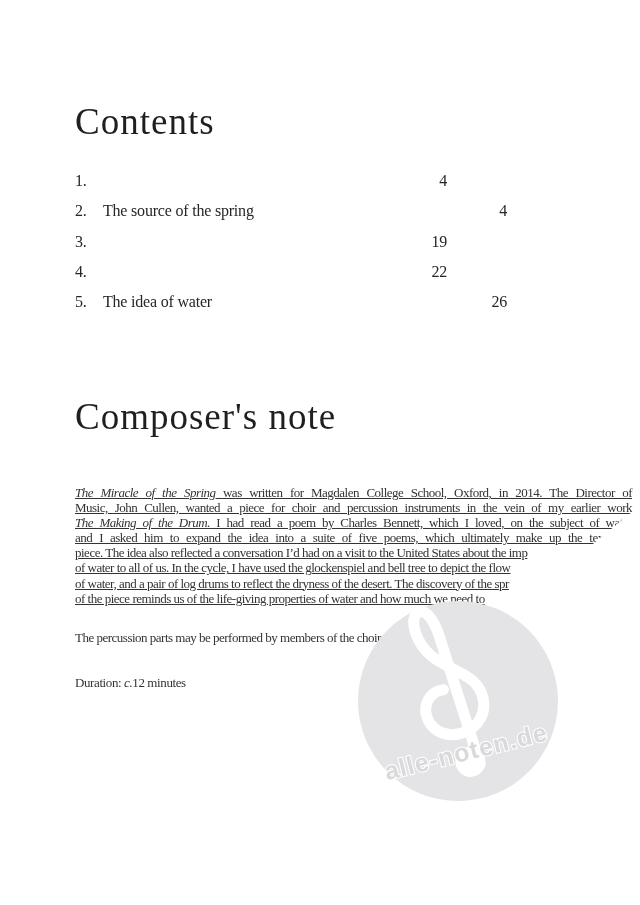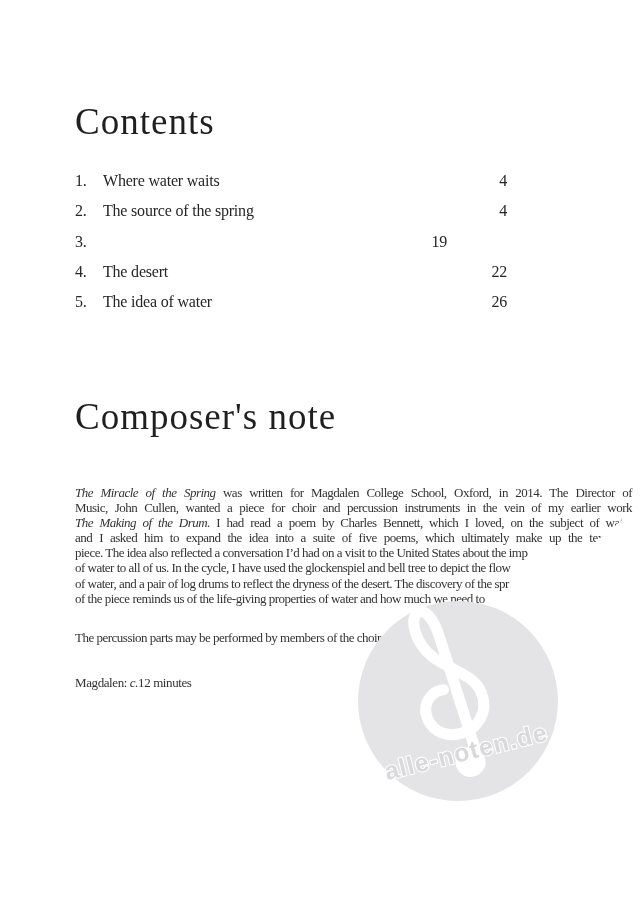--- a/index.html
+++ b/index.html
@@ -43,21 +43,21 @@
   
   #para{
     left:75px;top:485px;
     width:557px;
     font-size:13px;
     letter-spacing:-0.5px;
     line-height:15.1px;
     color:#333333;
     z-index:1;
   }
-  .para-line{white-space:nowrap;}
+  .para-line{white-space:nowrap;text-decoration:underline;}
   .para-line.just{
     white-space:normal;
     text-align:justify;
     text-align-last:justify;
   }
   .it{font-style:italic;}
   #percussion-line{
     left:75px;top:630px;
     width:600px;
     font-size:13px;letter-spacing:-0.5px;
@@ -97,35 +97,33 @@
 </head>
 <body>
 
 <div id="page">
 
   <div class="abs doc-heading" style="top:102px;">Contents</div>
 
   <div class="abs" id="toc">
       <div class="toc-row">
         <span class="toc-num">1.</span>
-        <span class="toc-title">Where water waits</span>
         <span class="toc-page">4</span>
       </div>
       <div class="toc-row">
         <span class="toc-num">2.</span>
         <span class="toc-title">The source of the spring</span>
         <span class="toc-page">4</span>
       </div>
       <div class="toc-row">
         <span class="toc-num">3.</span>
         <span class="toc-page">19</span>
       </div>
       <div class="toc-row">
         <span class="toc-num">4.</span>
-        <span class="toc-title">The desert</span>
         <span class="toc-page">22</span>
       </div>
       <div class="toc-row">
         <span class="toc-num">5.</span>
         <span class="toc-title">The idea of water</span>
         <span class="toc-page">26</span>
       </div>
     </div>
 
   <div class="abs doc-heading" style="top:397px;">Composer's note</div>
@@ -137,21 +135,21 @@
       <div class="para-line just"><span>and I asked him to expand the idea into a suite of five poems, which ultimately make up the texts for</span></div>
       <div class="para-line"><span>piece. The idea also reflected a conversation I’d had on a visit to the United States about the imp</span></div>
       <div class="para-line"><span>of water to all of us. In the cycle, I have used the glockenspiel and bell tree to depict the flow</span></div>
       <div class="para-line"><span>of water, and a pair of log drums to reflect the dryness of the desert. The discovery of the spr</span></div>
       <div class="para-line"><span>of the piece reminds us of the life-giving properties of water and how much we need to</span></div>
     </div>
 
   <div class="abs" id="percussion-line">The percussion parts may be performed by members of the choir or separate p</div>
 
   <div class="abs" id="duration-line">
-    <span>Magdalen: </span><span class="it">c.</span><span>12 minutes</span>
+    <span>Duration: </span><span class="it">c.</span><span>12 minutes</span>
   </div>
 
   <div class="abs" id="cut-overlay"></div>
 
   <svg class="abs" id="watermark" viewBox="0 0 320 330">
     <circle cx="138" cy="131" r="100" fill="#e4e4e6"></circle>
     <g transform="translate(135,127) rotate(-22)">
       <path d="M -2 72 L 8 -60 C 10 -82 4 -96 -4 -92 C -14 -87 -16 -64 -6 -46 C 6 -26 26 -14 26 6 C 26 26 10 38 -8 36 C -26 34 -36 20 -33 4 C -30 -8 -18 -14 -8 -11" fill="none" stroke-width="11" stroke-linecap="round" stroke="#ffffff"></path>
       <circle cx="-10" cy="66" r="15" fill="#ffffff"></circle>
     </g>

